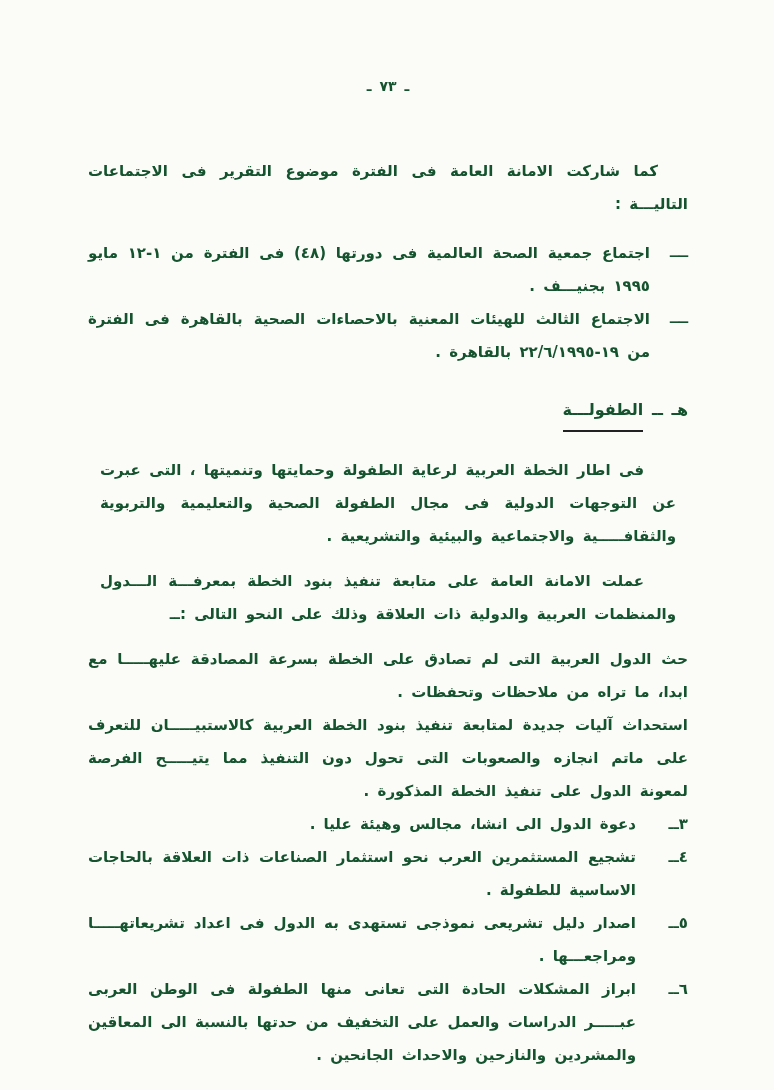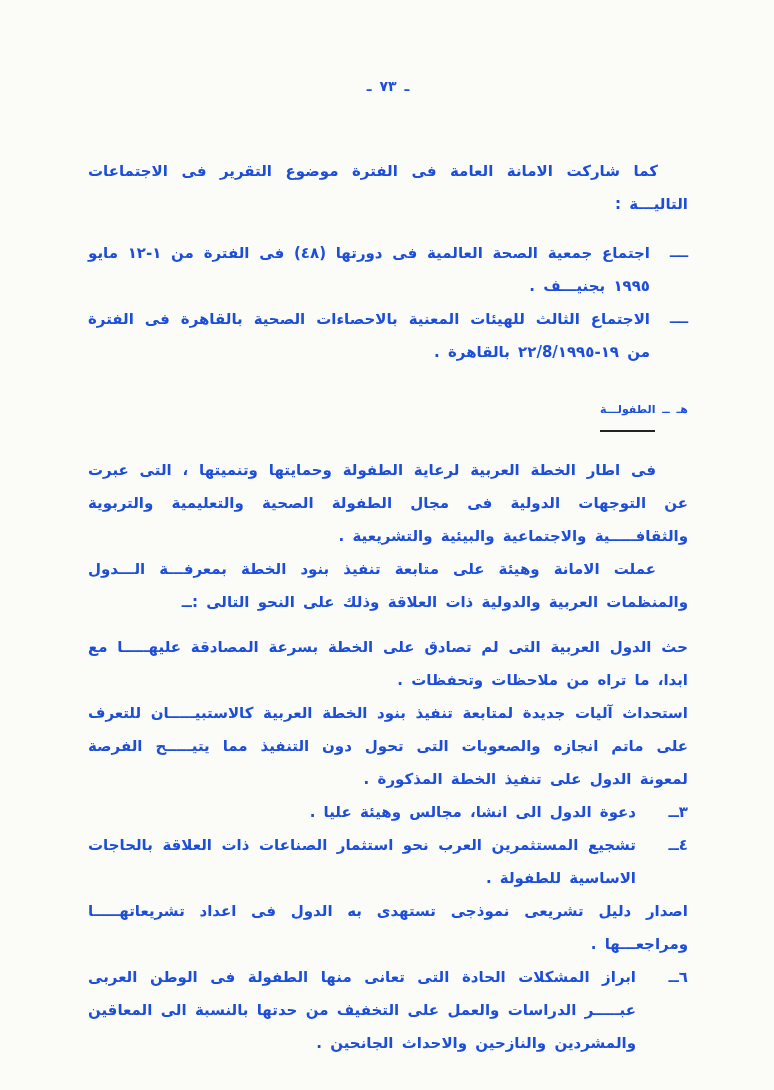--- a/index.html
+++ b/index.html
@@ -12,21 +12,21 @@
     width: 774px;
     height: 1090px;
     box-sizing: border-box;
     padding: 70px 86px 40px 88px;
     background: #fbfbf8;
     direction: rtl;
     font-family: "DejaVu Sans", sans-serif;
     font-weight: 700;
     font-size: 15px;
     line-height: 33px;
-    color: #1d4ed8;
+    color: #14532d;
     word-spacing: 3px;
     overflow: hidden;
   }
   .page-number {
     text-align: center;
     font-size: 14px;
     margin: 0 0 52px 0;
     letter-spacing: 1px;
   }
   .intro {
@@ -44,29 +44,29 @@
   }
   .hang-item .body {
     flex: 1;
     text-align: justify;
   }
   .numbered .num {
     flex: 0 0 52px;
   }
   .section-heading {
     margin: 24px 0 22px 0;
-    font-size: 11px;
+    font-size: 16px;
   }
   .section-title {
     display: inline-block;
     border-bottom: 2px solid #222;
     padding-bottom: 4px;
   }
   .para {
-    margin: 0;
+    margin: 12px;
     text-indent: 32px;
     text-align: justify;
   }
   .numbered-list {
     margin-top: 12px;
   }
 </style>
 </head>
 <body>
 
@@ -75,47 +75,48 @@
   <div class="page-number">ـ ٧٣ ـ</div>
 
   <p class="intro">كما شاركت الامانة العامة فى الفترة موضوع التقرير فى الاجتماعات التاليـــة :</p>
 
   <div class="hang-item">
     <span class="marker">ــ</span>
     <span class="body">اجتماع جمعية الصحة العالمية فى دورتها (٤٨) فى الفترة من ١-١٢ مايو ١٩٩٥ بجنيـــف .</span>
   </div>
   <div class="hang-item">
     <span class="marker">ــ</span>
-    <span class="body">الاجتماع الثالث للهيئات المعنية بالاحصاءات الصحية بالقاهرة فى الفترة من ١٩-٢٢/8/١٩٩٥ بالقاهرة .</span>
+    <span class="body">الاجتماع الثالث للهيئات المعنية بالاحصاءات الصحية بالقاهرة فى الفترة من ١٩-٢٢/٦/١٩٩٥ بالقاهرة .</span>
   </div>
 
   <div class="section-heading">
     <span class="section-prefix">هـ ــ</span>
     <span class="section-title">الطفولـــة</span>
   </div>
 
   <p class="para">فى اطار الخطة العربية لرعاية الطفولة وحمايتها وتنميتها ، التى عبرت عن التوجهات الدولية فى مجال الطفولة الصحية والتعليمية والتربوية والثقافـــــية والاجتماعية والبيئية والتشريعية .</p>
-  <p class="para">عملت الامانة وهيئة على متابعة تنفيذ بنود الخطة بمعرفـــة الـــدول والمنظمات العربية والدولية ذات العلاقة وذلك على النحو التالى :ــ</p>
+  <p class="para">عملت الامانة العامة على متابعة تنفيذ بنود الخطة بمعرفـــة الـــدول والمنظمات العربية والدولية ذات العلاقة وذلك على النحو التالى :ــ</p>
 
   <div class="numbered-list">
     <div class="hang-item numbered">
       <span class="body">حث الدول العربية التى لم تصادق على الخطة بسرعة المصادقة عليهـــــا مع ابدا، ما تراه من ملاحظات وتحفظات .</span>
     </div>
     <div class="hang-item numbered">
       <span class="body">استحداث آليات جديدة لمتابعة تنفيذ بنود الخطة العربية كالاستبيـــــان للتعرف على ماتم انجازه والصعوبات التى تحول دون التنفيذ مما يتيـــــح الفرصة لمعونة الدول على تنفيذ الخطة المذكورة .</span>
     </div>
     <div class="hang-item numbered">
       <span class="num">٣ــ</span>
       <span class="body">دعوة الدول الى انشا، مجالس وهيئة عليا .</span>
     </div>
     <div class="hang-item numbered">
       <span class="num">٤ــ</span>
       <span class="body">تشجيع المستثمرين العرب نحو استثمار الصناعات ذات العلاقة بالحاجات الاساسية للطفولة .</span>
     </div>
     <div class="hang-item numbered">
+      <span class="num">٥ــ</span>
       <span class="body">اصدار دليل تشريعى نموذجى تستهدى به الدول فى اعداد تشريعاتهـــــا ومراجعـــها .</span>
     </div>
     <div class="hang-item numbered">
       <span class="num">٦ــ</span>
       <span class="body">ابراز المشكلات الحادة التى تعانى منها الطفولة فى الوطن العربى عبـــــر الدراسات والعمل على التخفيف من حدتها بالنسبة الى المعاقين والمشردين والنازحين والاحداث الجانحين .</span>
     </div>
   </div>
 
 </div>
 

